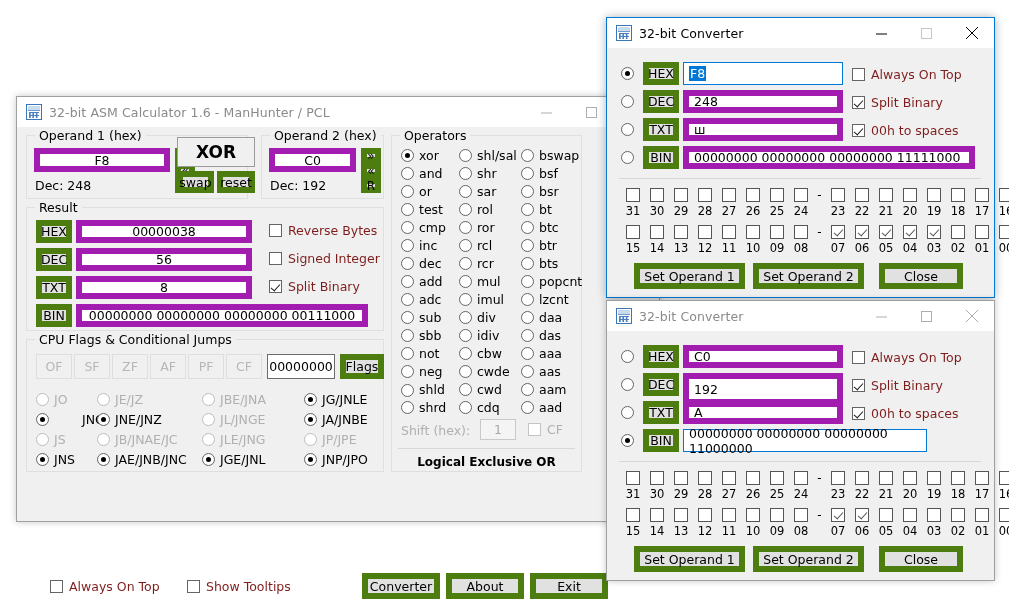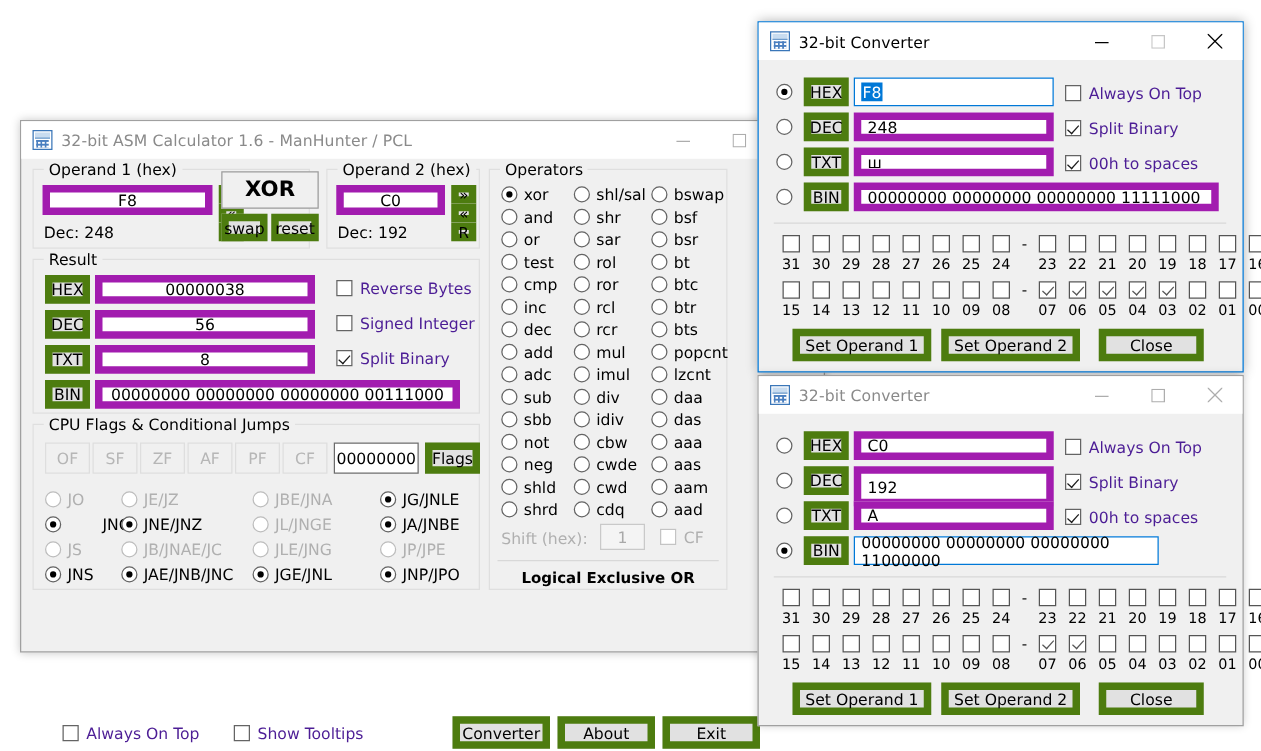--- a/index.html
+++ b/index.html
@@ -89,21 +89,21 @@
   
   .cbx { position: absolute; display: flex; align-items: center; }
   .cbx .bx {
     width: 13px; height: 13px; border: 1px solid #646464; background: #fff;
     flex: none; position: relative; margin-right: 6px;
   }
   .cbx.on .bx::after {
     content: ""; position: absolute; left: 3px; top: 1px; width: 4px; height: 8px;
     border: solid #1a1a1a; border-width: 0 1.6px 1.6px 0; transform: rotate(42deg);
   }
-  .cbx .cl { font-size: 12.5px; color: #4c1d95; white-space: nowrap; }
+  .cbx .cl { font-size: 12.5px; color: #7f1d1d; white-space: nowrap; }
   .cbx.dis .bx { border-color: #c4c4c4; }
   .cbx.dis .cl { color: #b0b0b0; }
 
   .stxt { position: absolute; font-size: 12.5px; color: #000; white-space: nowrap; }
   .stxt.dim { color: #b0b0b0; }
   .hsep { position: absolute; height: 1px; background: #d8d8d8; }
 
   
   .bitrow { position: absolute; display: flex; align-items: flex-start; }
   .bitcell { width: 24px; display: flex; flex-direction: column; align-items: center; }
@@ -246,21 +246,21 @@
             <span class="rl">sbb</span>
           </div>
           <div class="radio" style="left: 9px; top: 210px;">
             <span class="dot"></span>
             <span class="rl">not</span>
           </div>
           <div class="radio" style="left: 9px; top: 228px;">
             <span class="dot"></span>
             <span class="rl">neg</span>
           </div>
-          <div class="radio" style="left: 9px; top: 246px;">
+          <div class="radio" style="left: 9px; top: 246px; align-items: flex-end;">
             <span class="dot"></span>
             <span class="rl">shld</span>
           </div>
           <div class="radio" style="left: 9px; top: 264px;">
             <span class="dot"></span>
             <span class="rl">shrd</span>
           </div>
         </div>
       <div id="op-col2">
           <div class="radio" style="left: 67px; top: 12px;">

